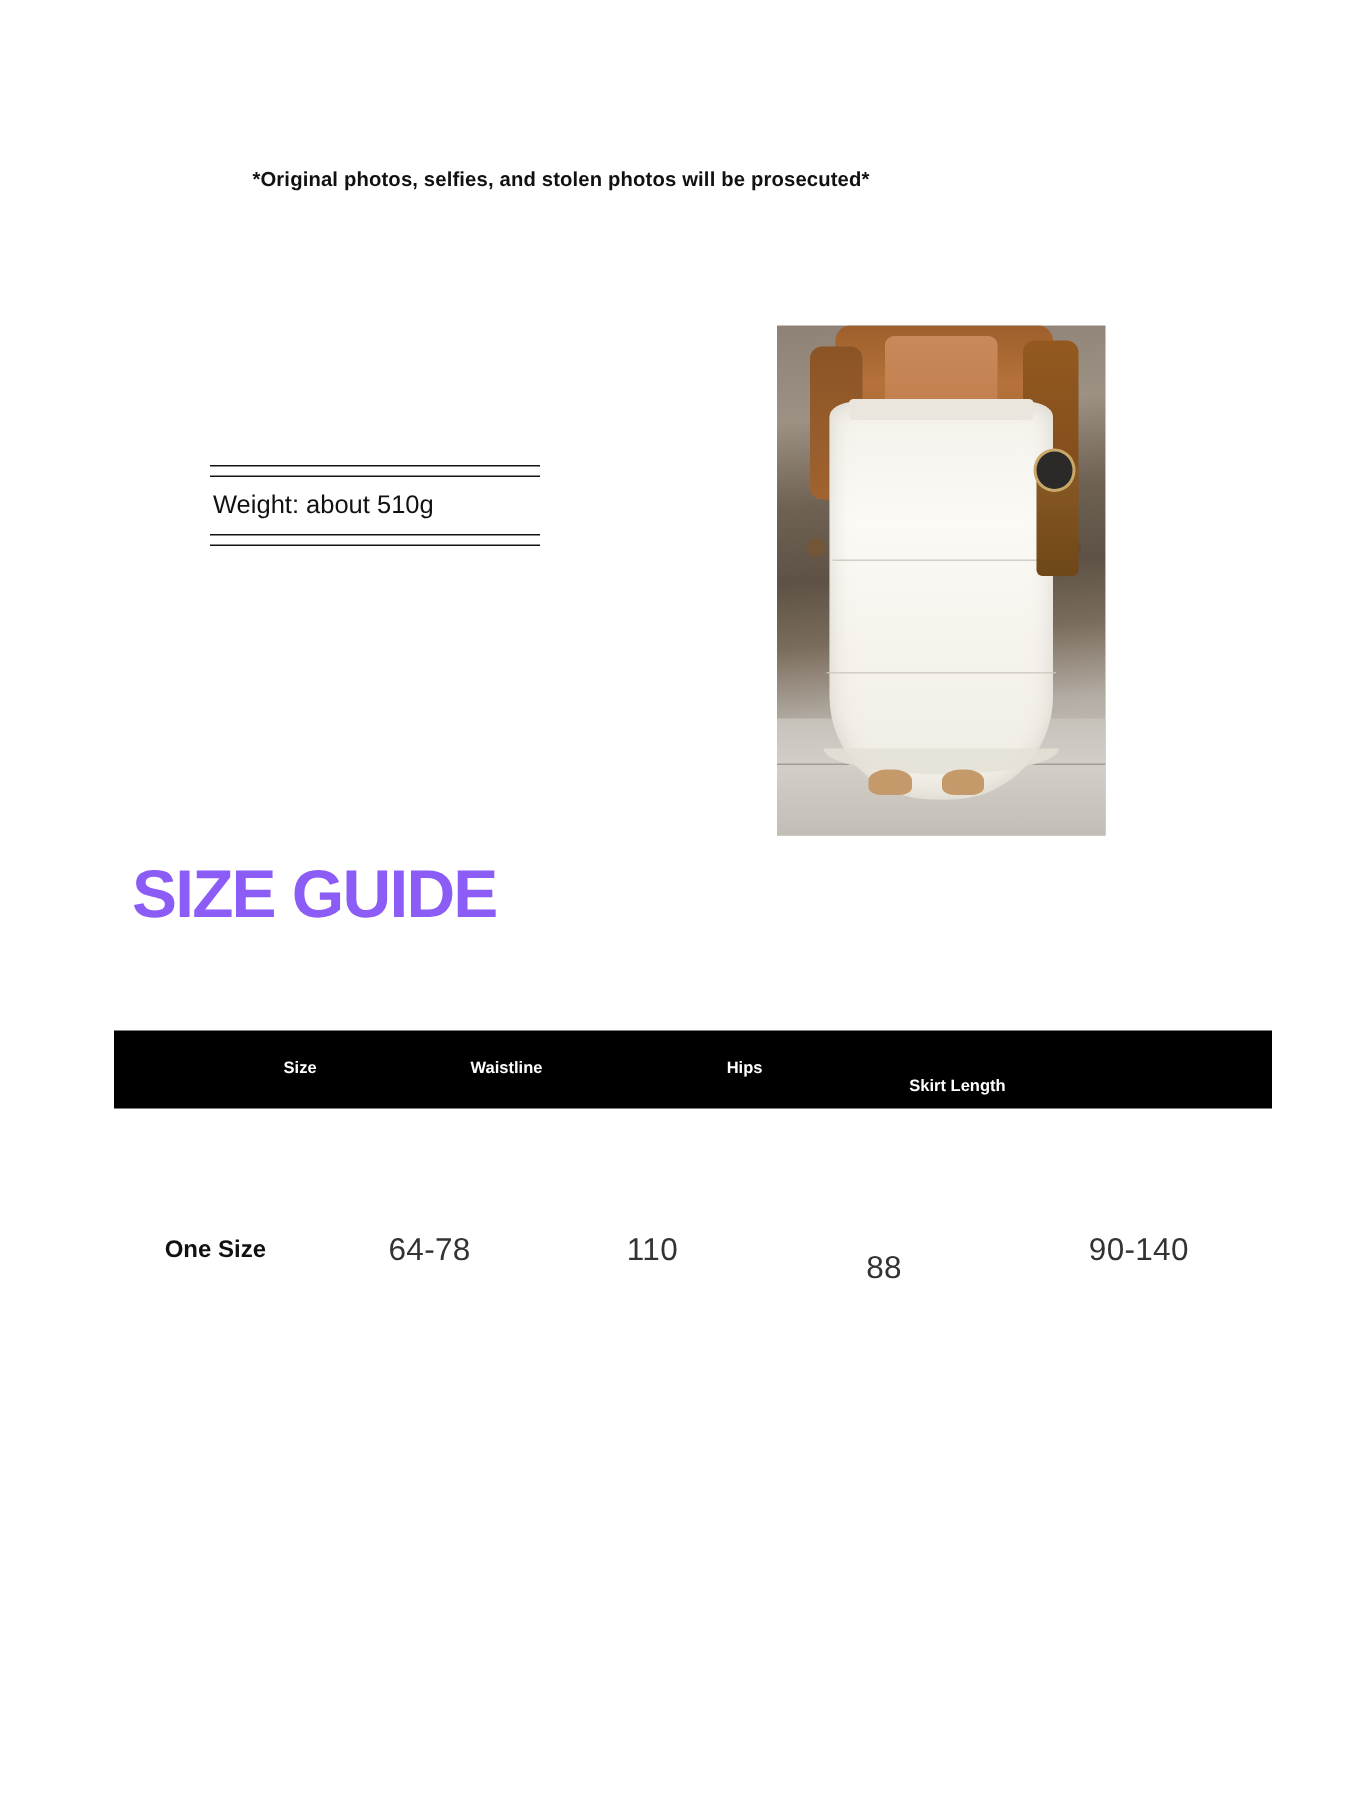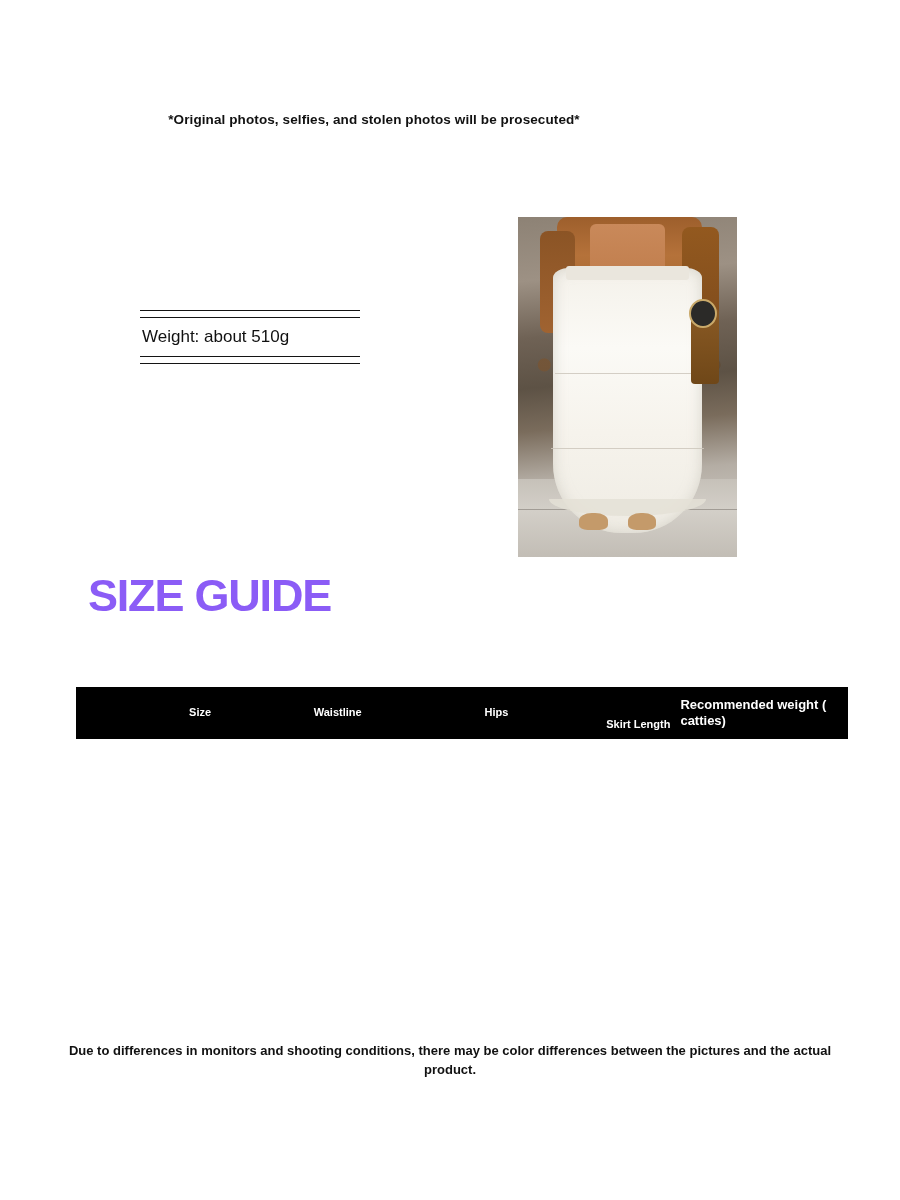--- a/index.html
+++ b/index.html
@@ -320,19 +320,24 @@
 </div>
 
 <div class="size-title">SIZE GUIDE</div>
 
 <div class="table">
   <div class="thead">
     <div class="cell col-0">Size</div>
     <div class="cell col-1">Waistline</div>
     <div class="cell col-2">Hips</div>
     <div class="cell col-3">Skirt Length</div>
-    <div class="cell col-4">Recommended weight ( catties)</div>
+  </div>
+  <div class="trow">
+    <div class="cell col-0 size-label">One Size</div>
+    <div class="cell col-1 value">64-78</div>
+    <div class="cell col-2 value">110</div>
+    <div class="cell col-3 value">88</div>
+    <div class="cell col-4 value">90-140</div>
   </div>
 </div>
 
 <div class="notes">
-  <div class="note-line note-block-2">Due to differences in monitors and shooting conditions, there may be color differences between the pictures and the actual product.</div>
 </div>
 
 </body></html>

